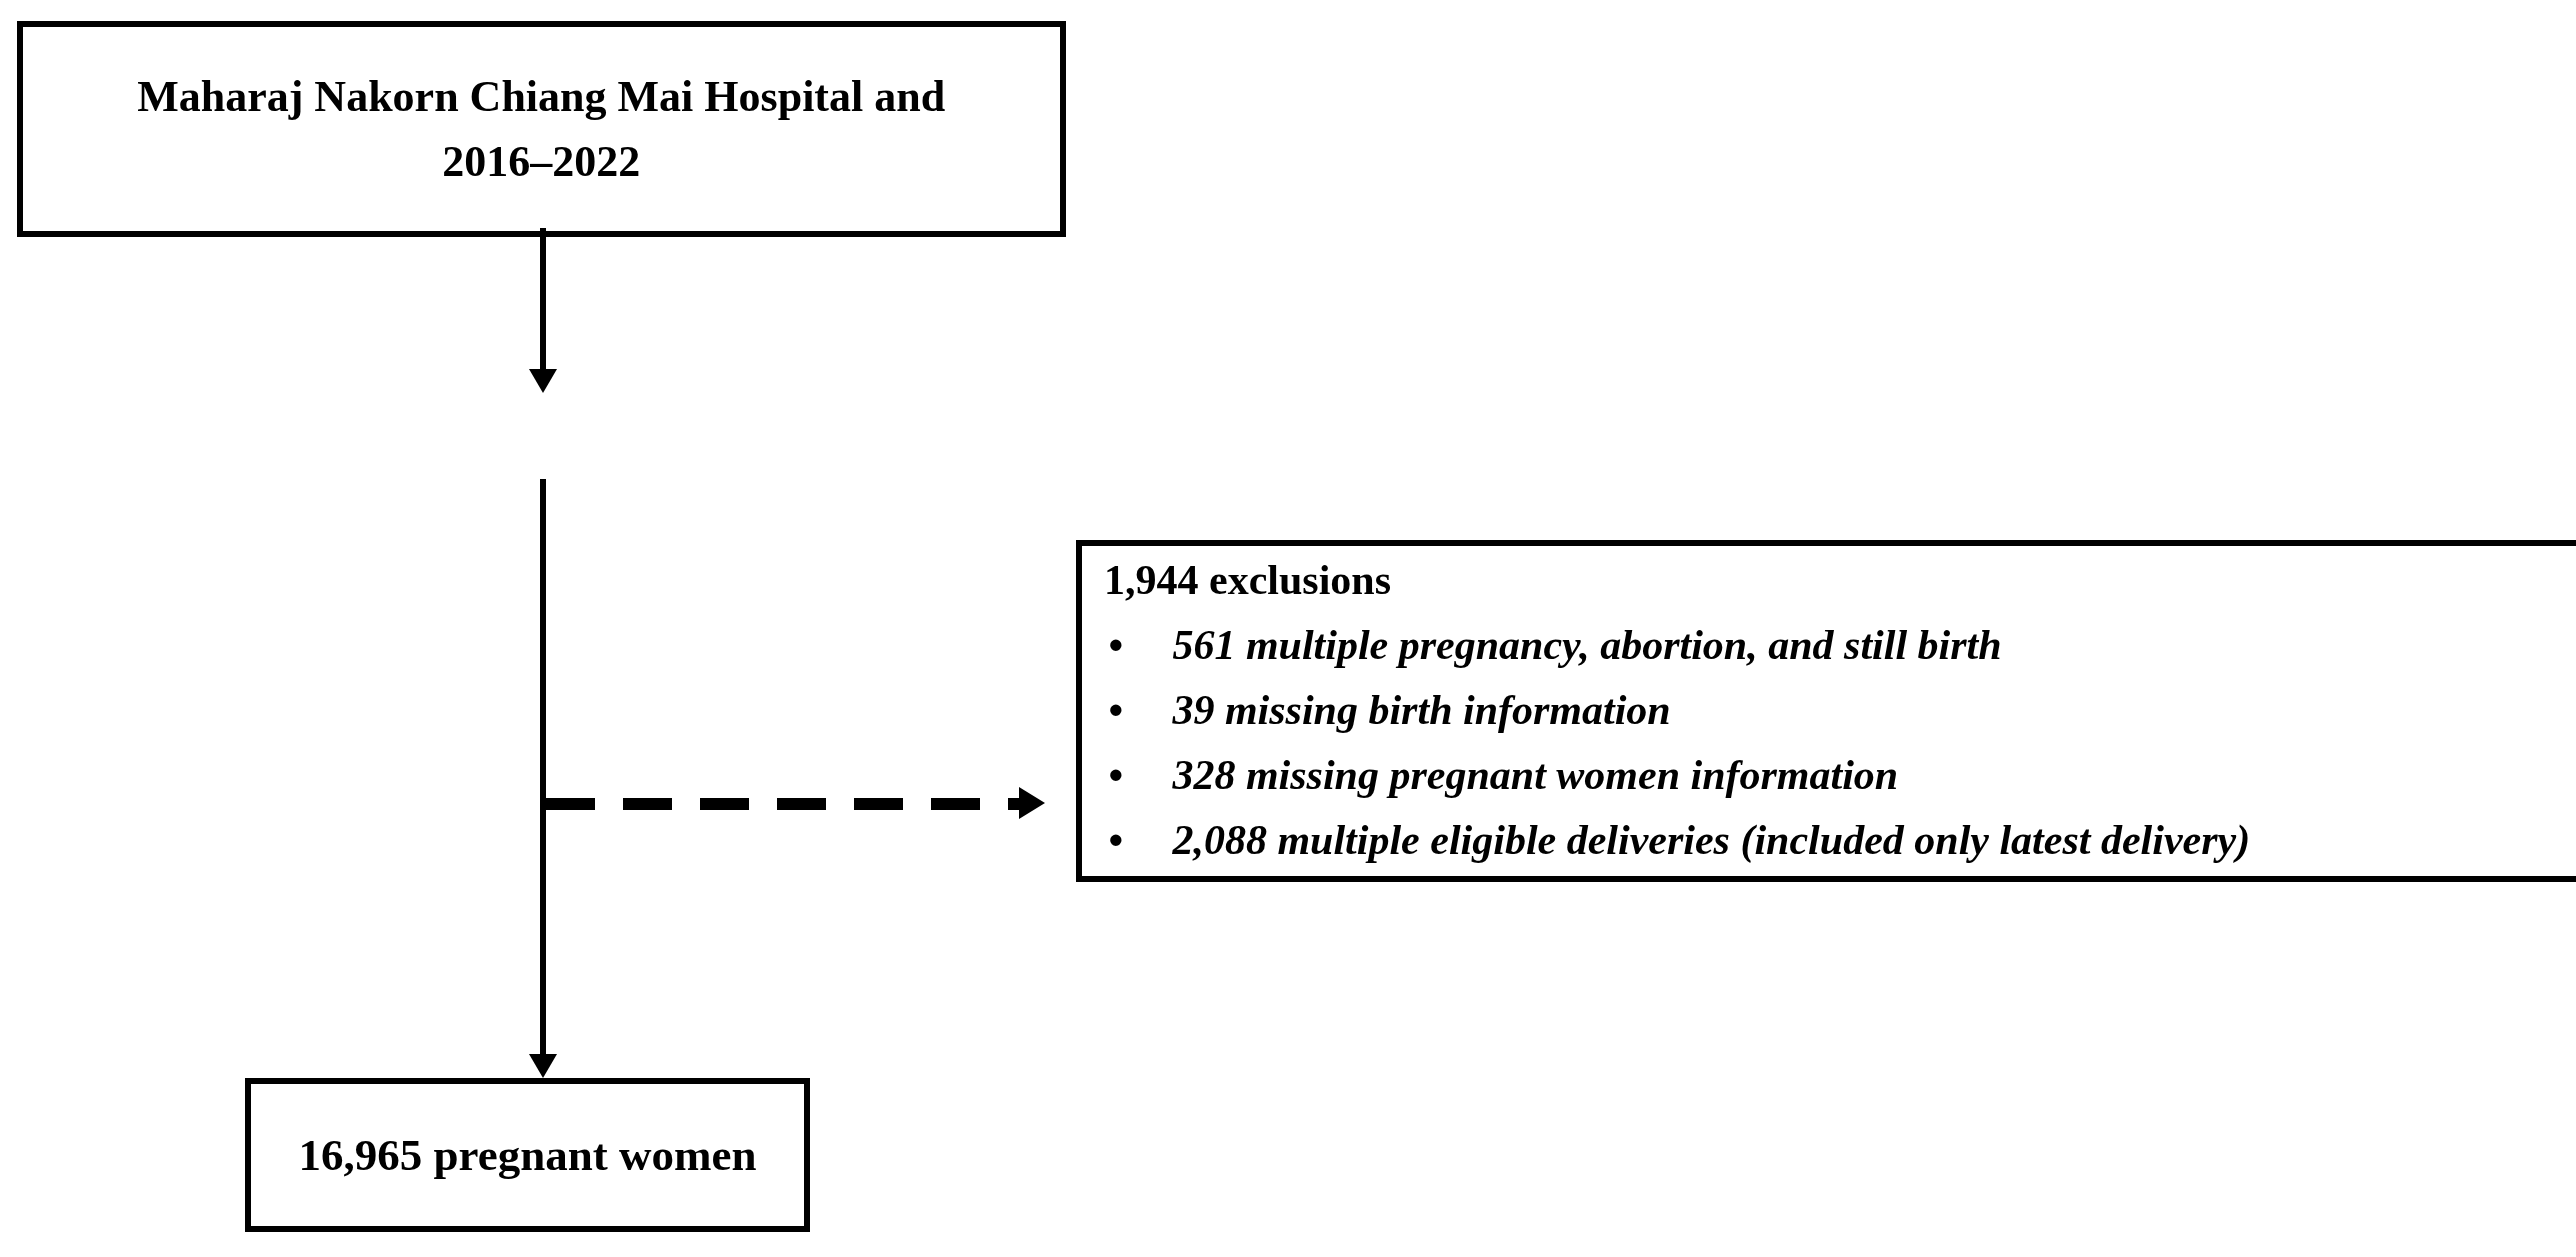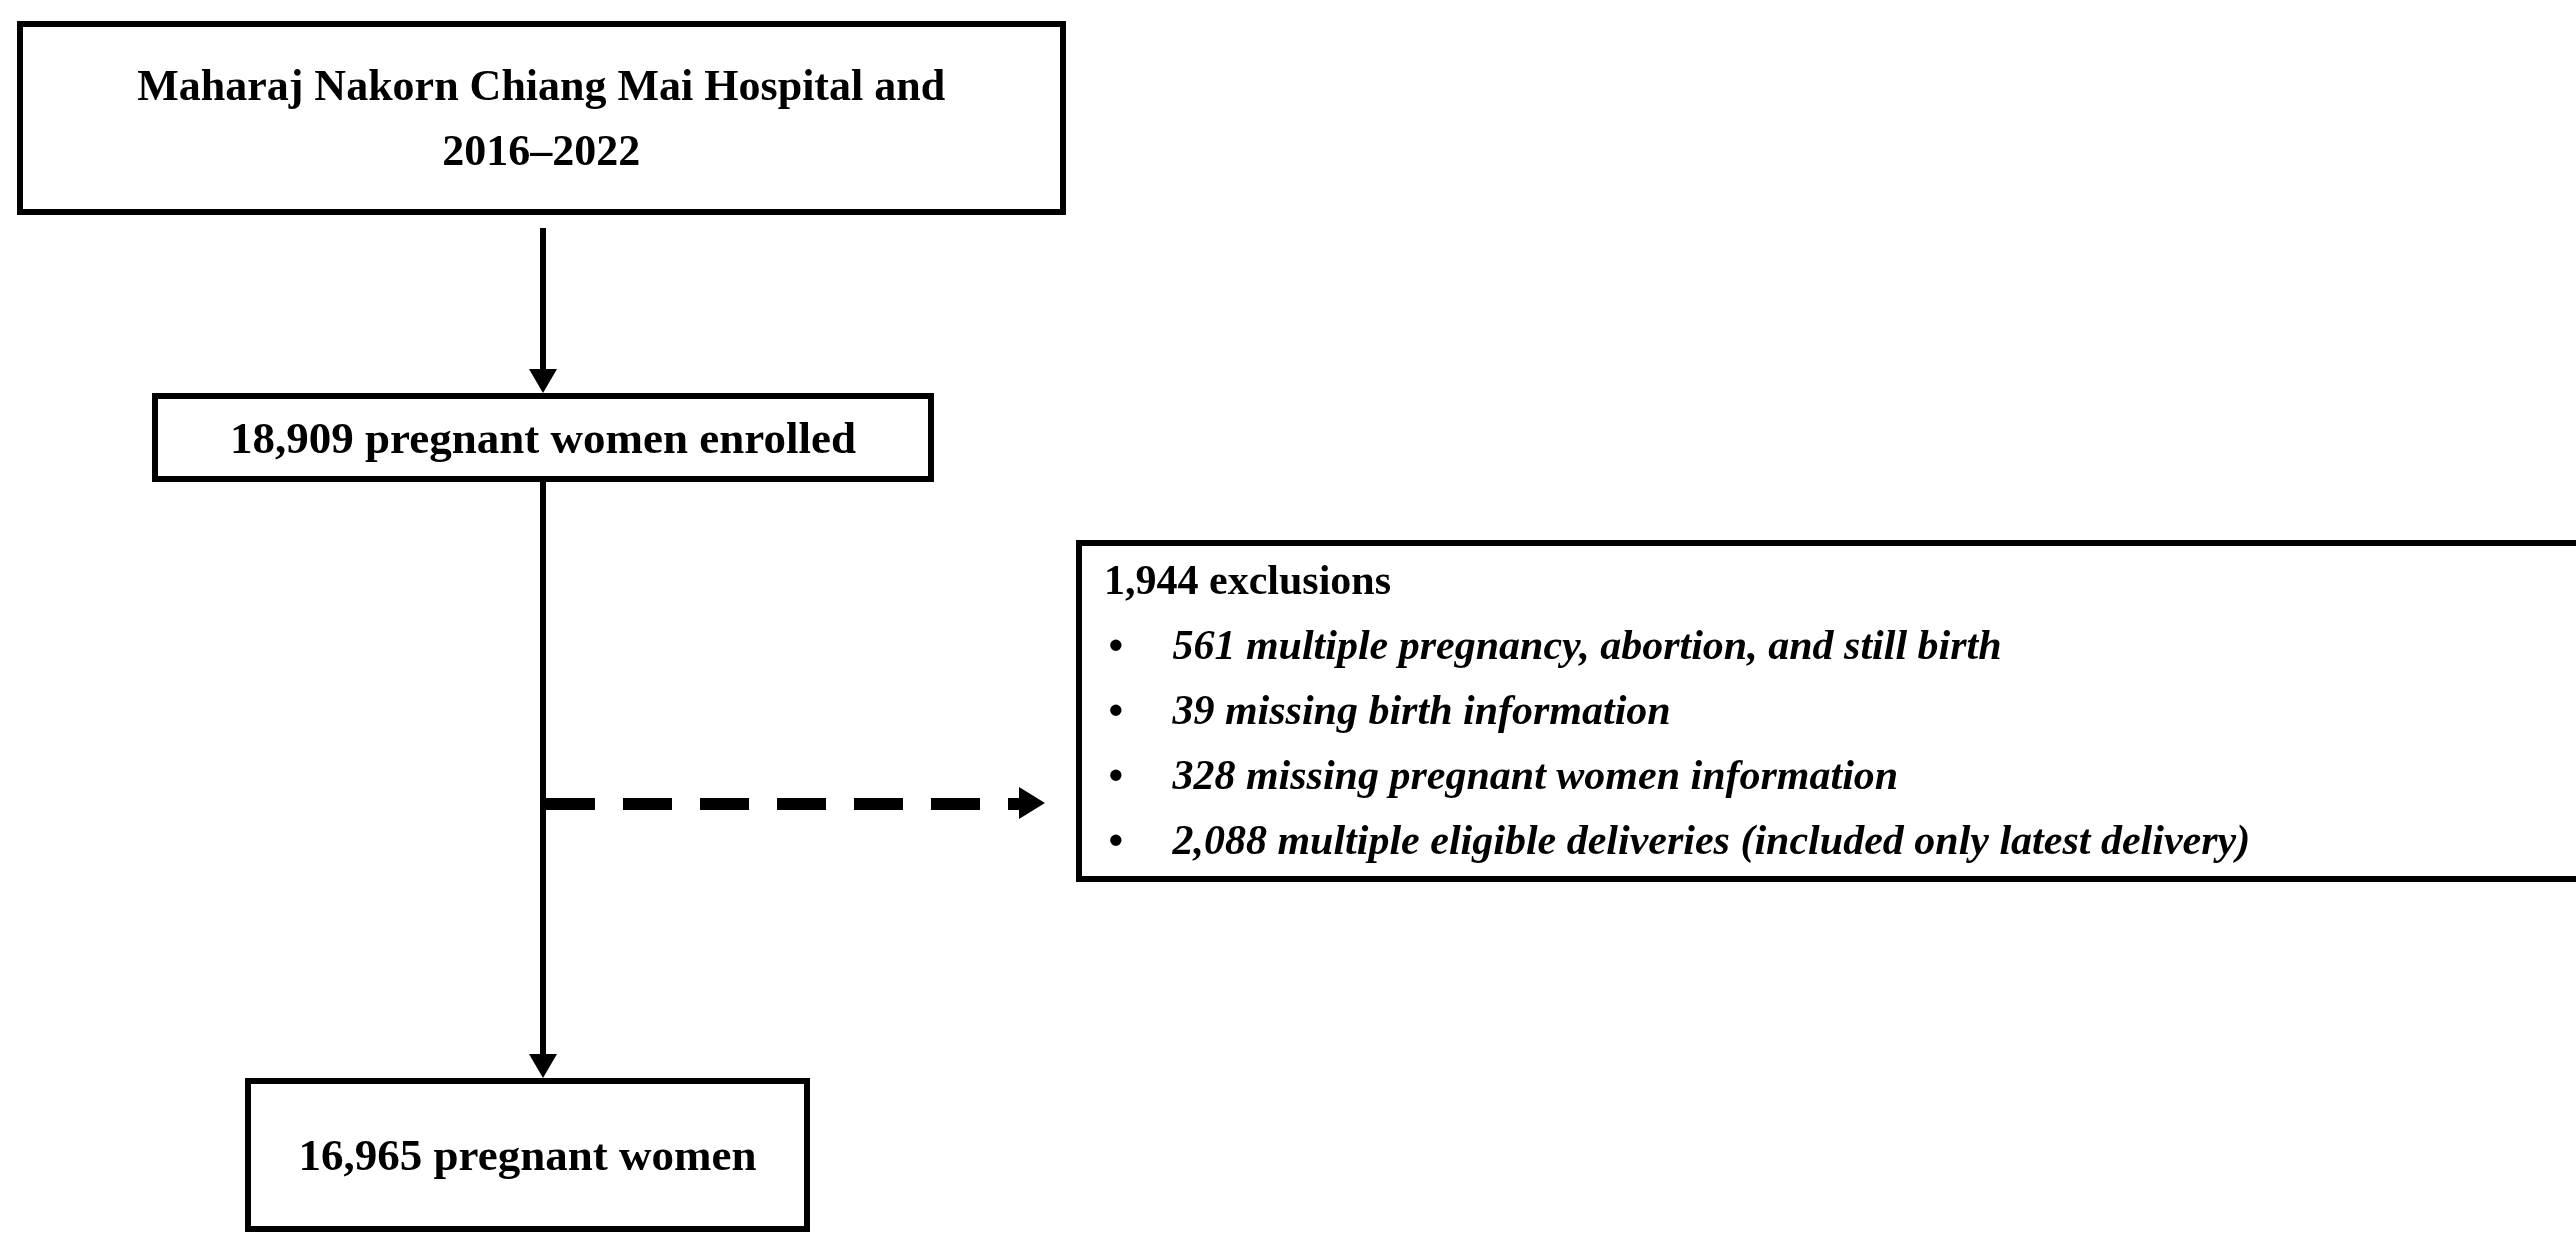--- a/index.html
+++ b/index.html
@@ -24,21 +24,21 @@
     border: 6.5px solid #000000;
   }
   .center-text {
     display: flex;
     flex-direction: column;
     justify-content: center;
     align-items: center;
     text-align: center;
   }
   #source-box {
-    left: 16.7px; top: 21px; width: 1049px; height: 194px;
+    left: 16.7px; top: 21px; width: 1049px; height: 216px;
     font-size: 44px; line-height: 65px;
   }
   #enrolled-box {
     left: 152px; top: 393px; width: 782px; height: 89px;
     font-size: 45px;
   }
   #exclusions-box {
     left: 1045px; top: 540px; width: 1524px; height: 342px;
     font-size: 42px; line-height: 65px;
     padding: 1.5px 13px 0 22px;
@@ -105,23 +105,20 @@
 <div class="canvas">
 
   <div class="box center-text" id="source-box">
     <div>Maharaj Nakorn Chiang Mai Hospital and</div>
     <div>2016–2022</div>
   </div>
 
   <div class="vline" id="vline1"></div>
   <div class="arrowhead-down" id="arrowhead1"></div>
 
-  <div class="box center-text" id="enrolled-box">
-    <div>18,909 pregnant women enrolled</div>
-  </div>
 
   <div class="vline" id="vline2"></div>
   <div class="arrowhead-down" id="arrowhead2"></div>
 
   <div id="dashed-line"></div>
   <div id="dashed-arrowhead"></div>
 
   <div class="box" id="exclusions-box">
     <div>1,944 exclusions</div>
     <ul class="exclusion-list">

